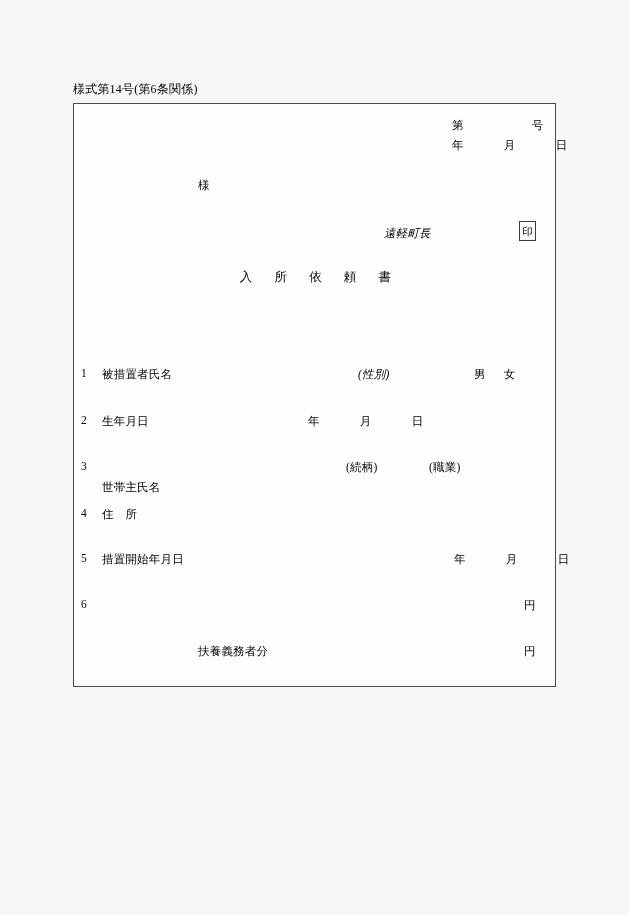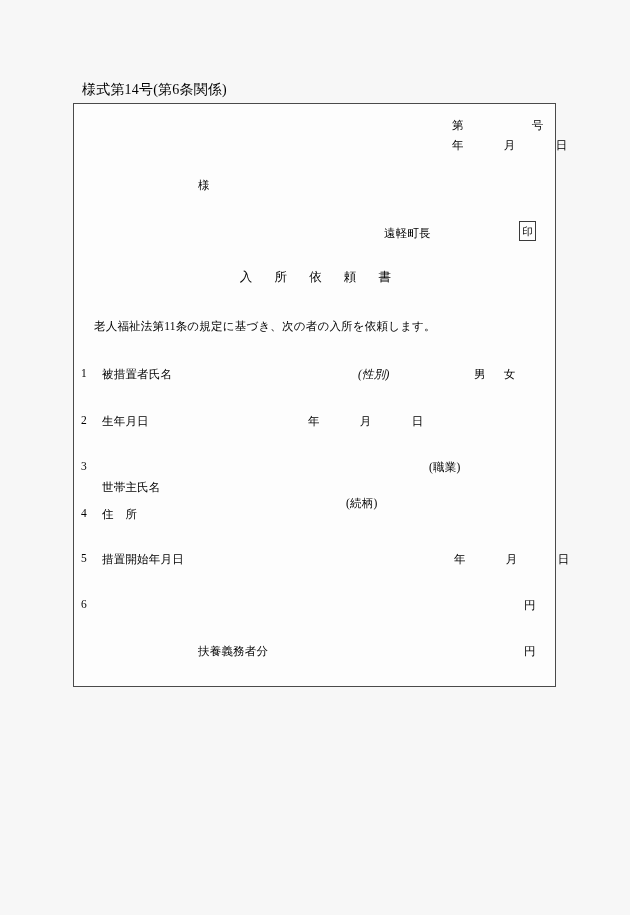--- a/index.html
+++ b/index.html
@@ -19,24 +19,23 @@
     position: absolute;
     left: 0; top: 0;
     width: 630px;
     height: 915px;
     background: #f7f7f7;
   }
   .form-label {
     position: absolute;
     left: 73px;
     top: 81px;
-    font-size: 14px;
+    font-size: 12px;
     letter-spacing: 0.2px;
     white-space: nowrap;
-    margin-left: 9px;
   }
   .frame {
     position: absolute;
     left: 73px;
     top: 103px;
     width: 483px;
     height: 584px;
     border: 1px solid #4a4a4a;
     background: #fdfdfd;
     box-sizing: border-box;
@@ -47,21 +46,21 @@
     white-space: nowrap;
     letter-spacing: 0.2px;
   }
   
   .num-row { left: 378px; top: 14px; }
   .date-row { left: 378px; top: 34px; }
   .gap-lg { display: inline-block; width: 62px; }
 
   .sama { left: 124px; top: 74px; }
 
-  .mayor { left: 310px; top: 122px; }
+  .mayor { left: 310px; top: 122px; font-style: italic; }
   .seal-box {
     position: absolute;
     left: 445px;
     top: 117px;
     width: 17px;
     height: 20px;
     border: 1px solid #3a3a3a;
     box-sizing: border-box;
     font-size: 10.5px;
     line-height: 19px;
@@ -86,21 +85,21 @@
   .n1b { left: 28px; top: 263px; }
   .n1c { left: 284px; top: 263px; font-style: italic; }
   .n1d { left: 400px; top: 263px; }
 
   .n2 { left: 7px;  top: 310px; }
   .n2b { left: 28px; top: 310px; }
   .n2c { left: 234px; top: 310px; }
 
   .n3 { left: 7px;  top: 356px; }
   .n3b { left: 28px; top: 376px; text-align: center; }
-  .n3c { left: 272px; top: 356px; margin-top: 36px; }
+  .n3c { left: 272px; top: 356px; }
   .n3d { left: 355px; top: 356px; }
 
   .n4 { left: 7px;  top: 403px; }
   .n4b { left: 28px; top: 403px; }
 
   .n5 { left: 7px;  top: 448px; }
   .n5b { left: 28px; top: 448px; }
   .n5c { left: 380px; top: 448px; }
 
   .n6 { left: 7px;  top: 494px; }
@@ -138,21 +137,20 @@
 
     <div class="abs sama">様</div>
 
     <div class="abs mayor">遠軽町長</div>
     <div class="seal-box">印</div>
 
     <div class="abs doc-title">
       <span>入</span><span class="sp"></span><span>所</span><span class="sp"></span><span>依</span><span class="sp"></span><span>頼</span><span class="sp"></span><span>書</span>
     </div>
 
-    <div class="abs intro">老人福祉法第11条の規定に基づき、次の者の入所を依頼します。</div>
 
     <div class="abs item n1">1</div>
     <div class="abs item n1b">被措置者氏名</div>
     <div class="abs item n1c">(性別)</div>
     <div class="abs item n1d">
       <span>男</span>
       <span class="sp-s"></span>
       <span>女</span>
     </div>
 

